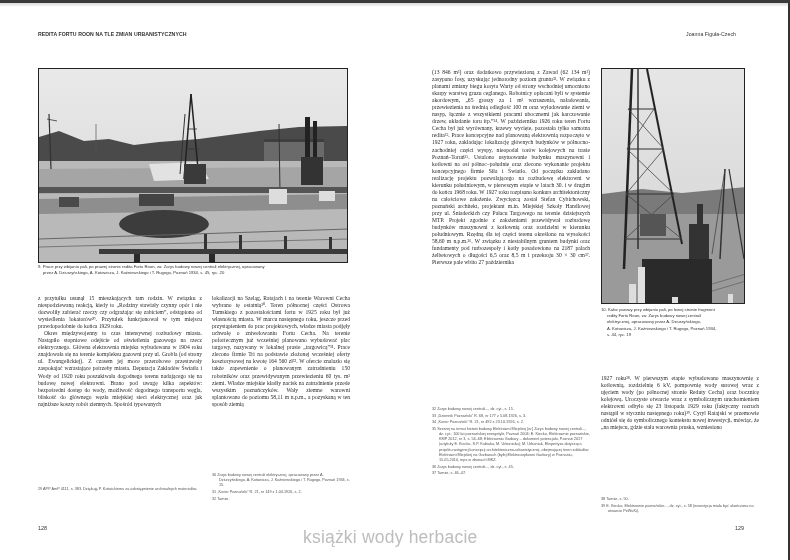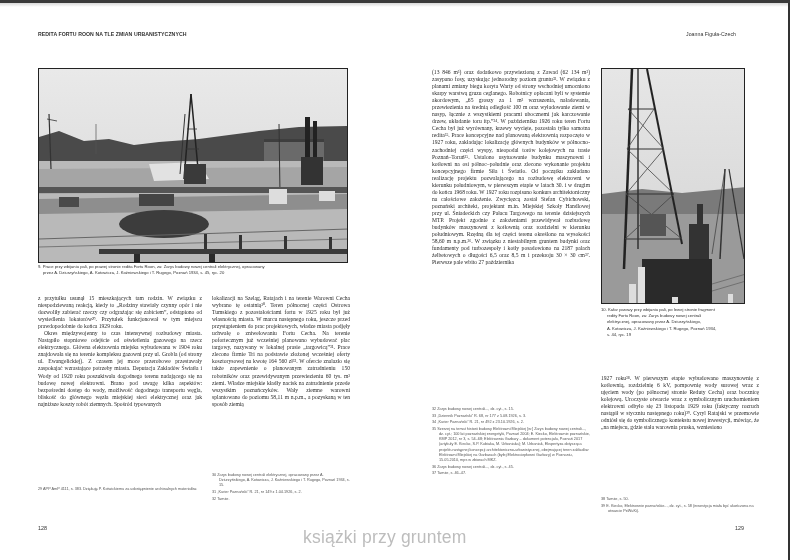--- a/index.html
+++ b/index.html
@@ -187,13 +187,13 @@
   </div>
   <div class="fn" style="left:206px; top:490px; width:158px;">
     <div>38  Tamże, s. 50.</div>
     <div>39  E. Kiecko, Elektrownie poznańskie..., dz. cyt., s. 58 (inwestycja miała być ukończona na otwarcie PeWuKi).</div>
   </div>
 
   <div class="folio" style="left:340px;">129</div>
 </div>
 
 <div class="rightedge"></div>
-<div class="watermark">książki przy gruntem</div>
+<div class="watermark">książki wody herbacie</div>
 
 </body></html>

